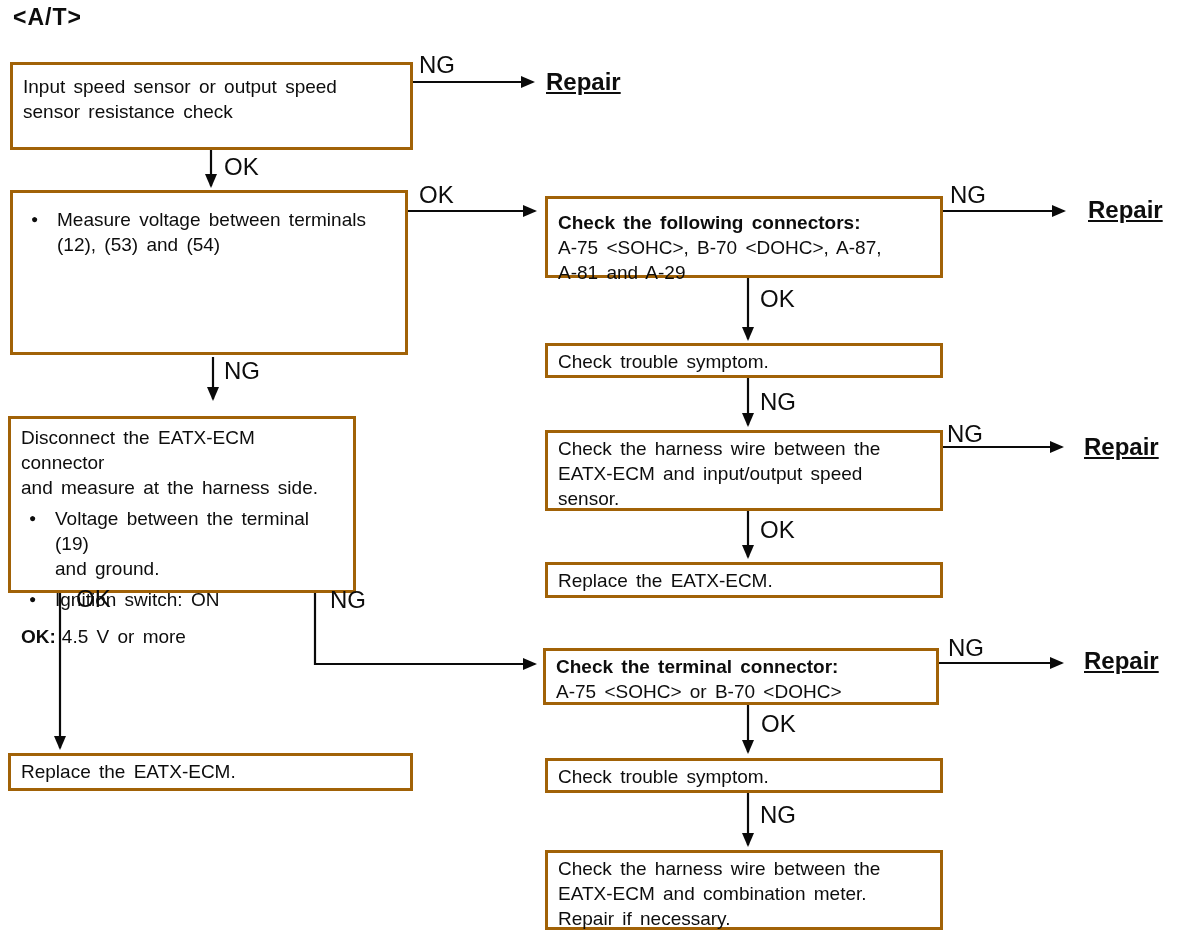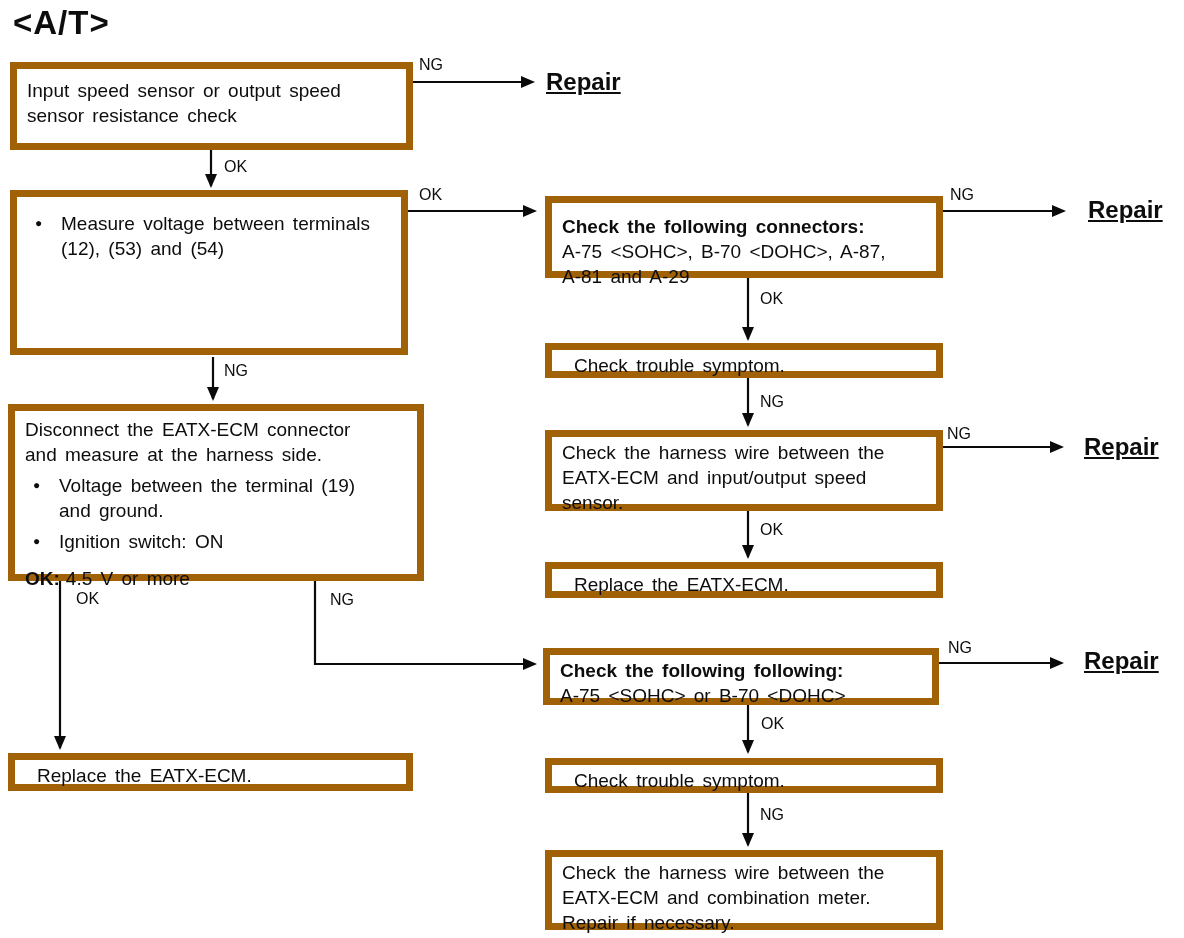--- a/index.html
+++ b/index.html
@@ -4,40 +4,40 @@
 <style>
   html,body { margin:0; padding:0; }
   body {
     width:1184px; height:938px; position:relative;
     background:#ffffff; color:#0d0d0d;
     font-family:"Liberation Sans","DejaVu Sans",sans-serif;
     overflow:hidden;
   }
   .title {
     position:absolute; left:13px; top:4px;
-    font-size:33px; font-weight:bold; letter-spacing:1px;
+    font-size:23px; font-weight:bold; letter-spacing:1px;
   }
   .box {
     position:absolute; box-sizing:border-box;
-    border:7px solid #a16207; background:#ffffff;
+    border:3px solid #a16207; background:#ffffff;
     padding:6px 10px; font-size:19px; line-height:25px;
     word-spacing:3px;
   }
   .box .t { white-space:pre-line; margin:0; }
   .bh { font-weight:bold; }
   .brow { display:flex; margin-top:6px; }
   .bul {
     width:34px; flex:0 0 34px; font-size:12px; line-height:25px;
     padding-left:8px; box-sizing:border-box;
   }
   .okline { margin-top:12px; }
   .okline .val { margin-left:6px; }
-  .thin { padding:3px 22px; }
+  .thin { padding:3px 10px; }
   .edge-label {
-    position:absolute; font-size:16px; line-height:22px;
+    position:absolute; font-size:24px; line-height:22px;
     word-spacing:0;
   }
   .repair {
     position:absolute; font-size:24px; font-weight:bold; line-height:22px;text-decoration:underline;
   }
   svg.wires { position:absolute; left:0; top:0; pointer-events:none; }
 </style>
 </head>
 <body>
 
@@ -73,21 +73,21 @@
 </div>
 
 <div class="box" style="left:10px;top:190px;width:398px;height:165px;padding-top:8px">
   <div class="brow">
     <span class="bul">●</span>
     <span class="t">Measure voltage between terminals
 (12), (53) and (54)</span>
   </div>
 </div>
 
-<div class="box" style="left:8px;top:404px;width:416px;height:177px;">
+<div class="box" style="left:8px;top:416px;width:348px;height:177px;">
   <div class="t">Disconnect the EATX-ECM connector
 and measure at the harness side.</div>
   <div class="brow">
     <span class="bul">●</span>
     <span class="t">Voltage between the terminal (19)
 and ground.</span>
   </div>
   <div class="brow">
     <span class="bul">●</span>
     <span class="t">Ignition switch: ON</span>
@@ -115,21 +115,21 @@
   <div class="t">Check the harness wire between the
 EATX-ECM and input/output speed
 sensor.</div>
 </div>
 
 <div class="box thin" style="left:545px;top:562px;width:398px;height:36px">
   <div class="t">Replace the EATX-ECM.</div>
 </div>
 
 <div class="box" style="left:543px;top:648px;width:396px;height:57px;padding-top:3px">
-  <div class="t bh">Check the following following:</div>
+  <div class="t bh">Check the terminal connector:</div>
   <div class="t">A-75 &lt;SOHC&gt; or B-70 &lt;DOHC&gt;</div>
 </div>
 
 <div class="box thin" style="left:545px;top:758px;width:398px;height:35px">
   <div class="t">Check trouble symptom.</div>
 </div>
 
 <div class="box" style="left:545px;top:850px;width:398px;height:80px;padding-top:3px">
   <div class="t">Check the harness wire between the
 EATX-ECM and combination meter.

